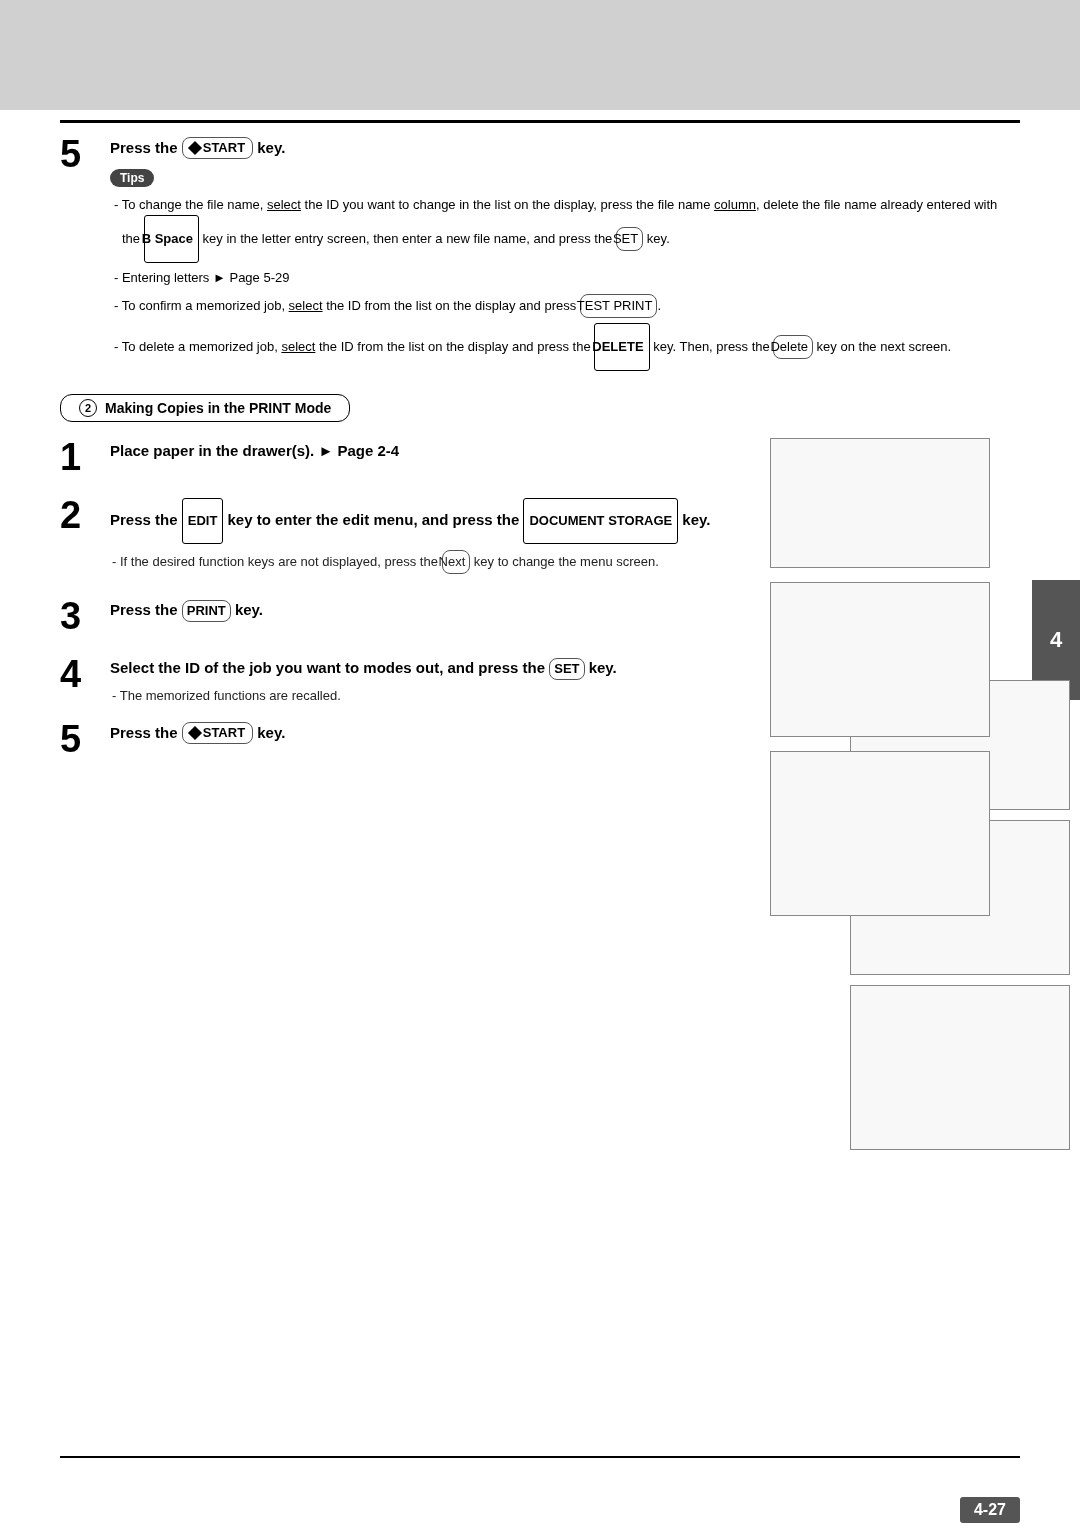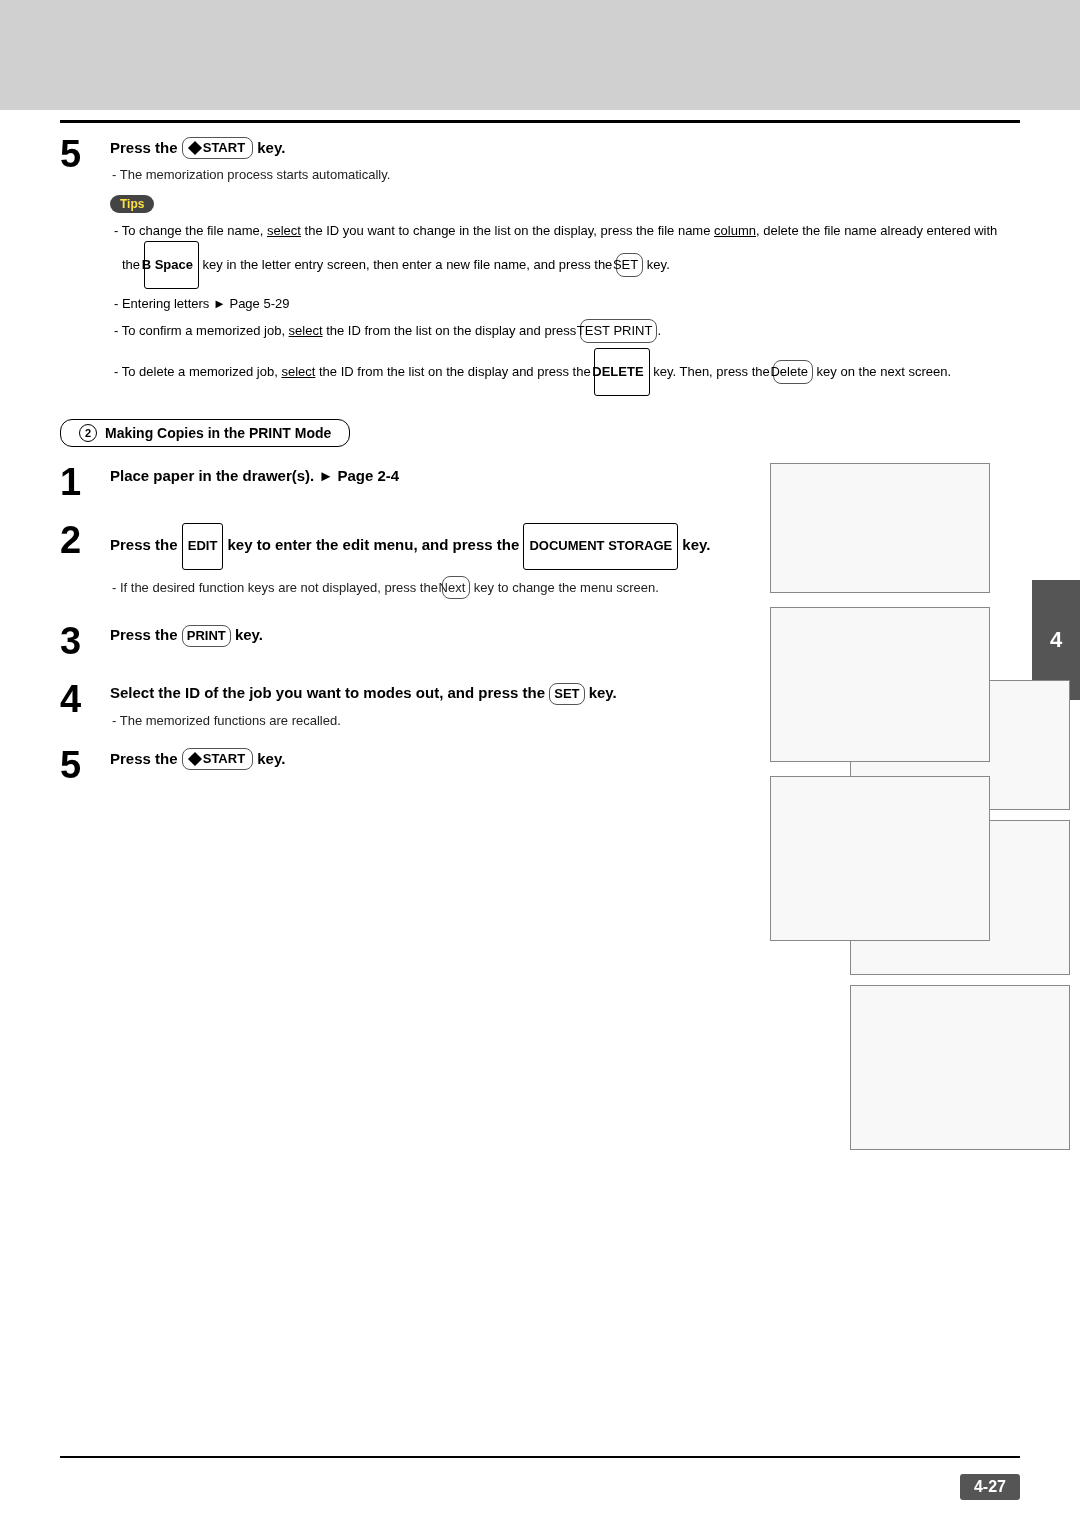--- a/index.html
+++ b/index.html
@@ -58,21 +58,21 @@
       bottom: 70px;
       left: 60px;
       right: 60px;
       height: 2px;
       background: #000;
     }
 
     
     .page-num-box {
       position: absolute;
-      bottom: 28px;
+      bottom: 5px;
       right: 60px;
       background: #555;
       color: #fff;
       font-size: 16px;
       font-weight: bold;
       padding: 4px 14px;
       border-radius: 3px;
       margin-top: 24px;
     }
 
@@ -102,21 +102,21 @@
 
     .step-content {
       flex: 1;
       padding-top: 2px;
     }
 
     
     .tips-badge {
       display: inline-block;
       background: #444;
-      color: #fde047;
+      color: #ffffff;
       font-size: 12px;
       font-weight: bold;
       padding: 2px 10px;
       border-radius: 10px;
       margin-bottom: 8px;
     }
 
     .tips-content {
       font-size: 13px;
       line-height: 1.55;
@@ -270,23 +270,20 @@
     <div class="step-num">5</div>
     <div class="step-content">
       <div class="step-main-text">
         <span>Press the</span>
         <span class="start-key">
           <span class="diamond"></span>
             <span>START</span>
         </span>
         <span>key.</span>
       </div>
-      <div class="step-sub-text">
-        <p>- <span>The memorization process starts automatically.</span></p>
-      </div>
 
       <div style="margin-top: 10px;">
         <div class="tips-badge">Tips</div>
         <div class="tips-content">
           <p>- To change the file name, <u>select</u> the ID you want to change in the list on the display, press the file name <u>column</u>, delete the file name already entered with the <span class="key-box">B Space</span> key in the letter entry screen, then enter a new file name, and press the <span class="key-rounded">SET</span> key.</p>
           <p>- Entering letters ► Page 5-29</p>
           <p>- To confirm a memorized job, <u>select</u> the ID from the list on the display and press <span class="key-rounded">TEST PRINT</span>.</p>
           <p>- To delete a memorized job, <u>select</u> the ID from the list on the display and press the <span class="key-box">DELETE</span> key. Then, press the <span class="key-rounded">Delete</span> key on the next screen.</p>
         </div>
       </div>

